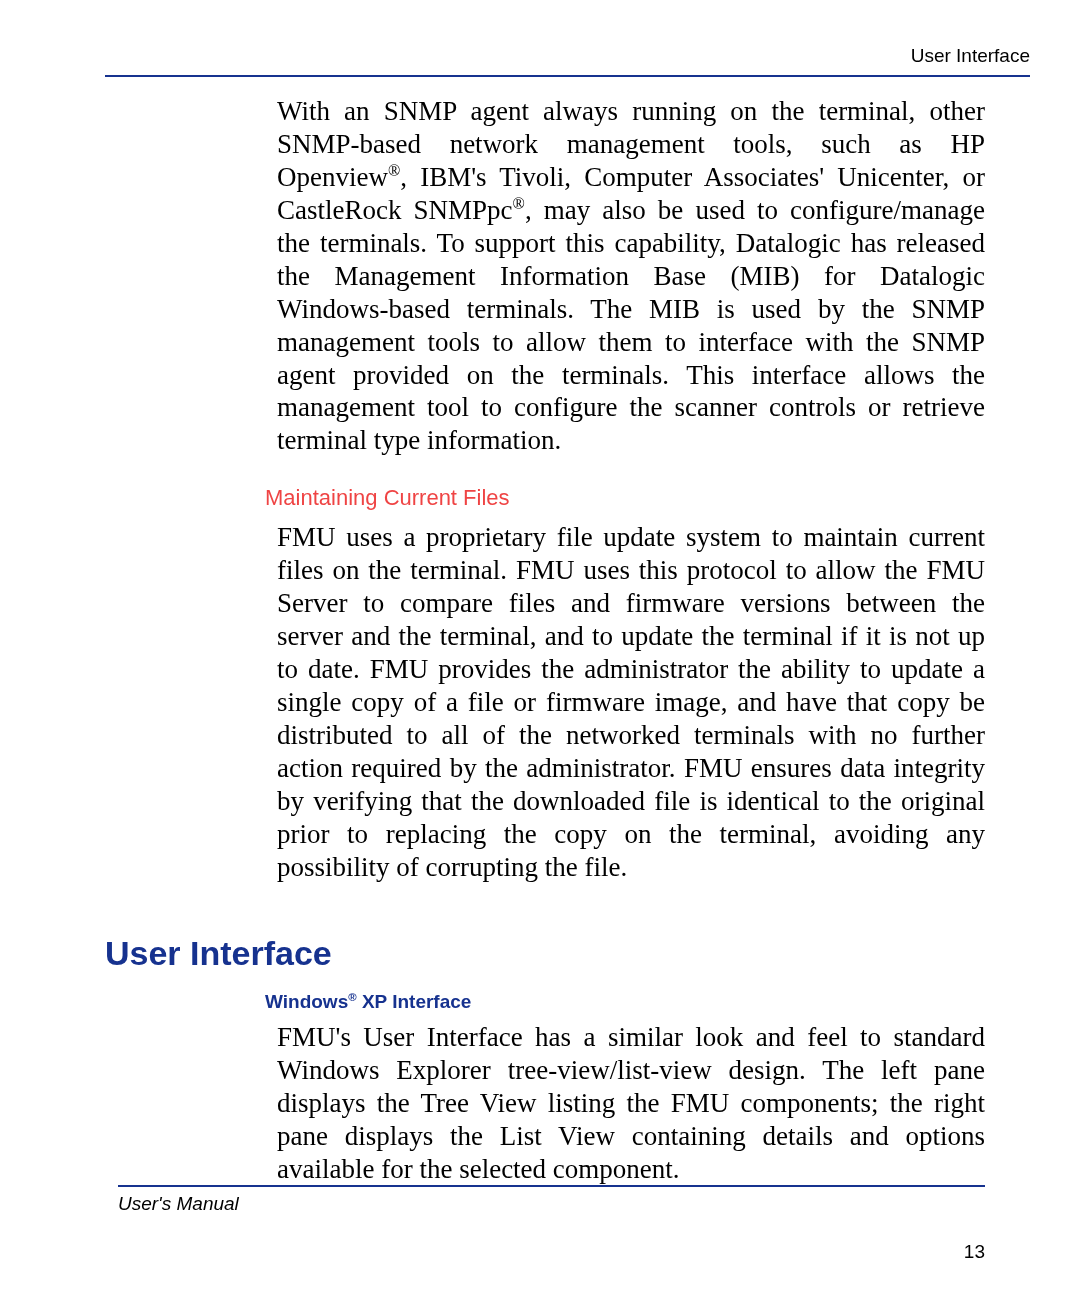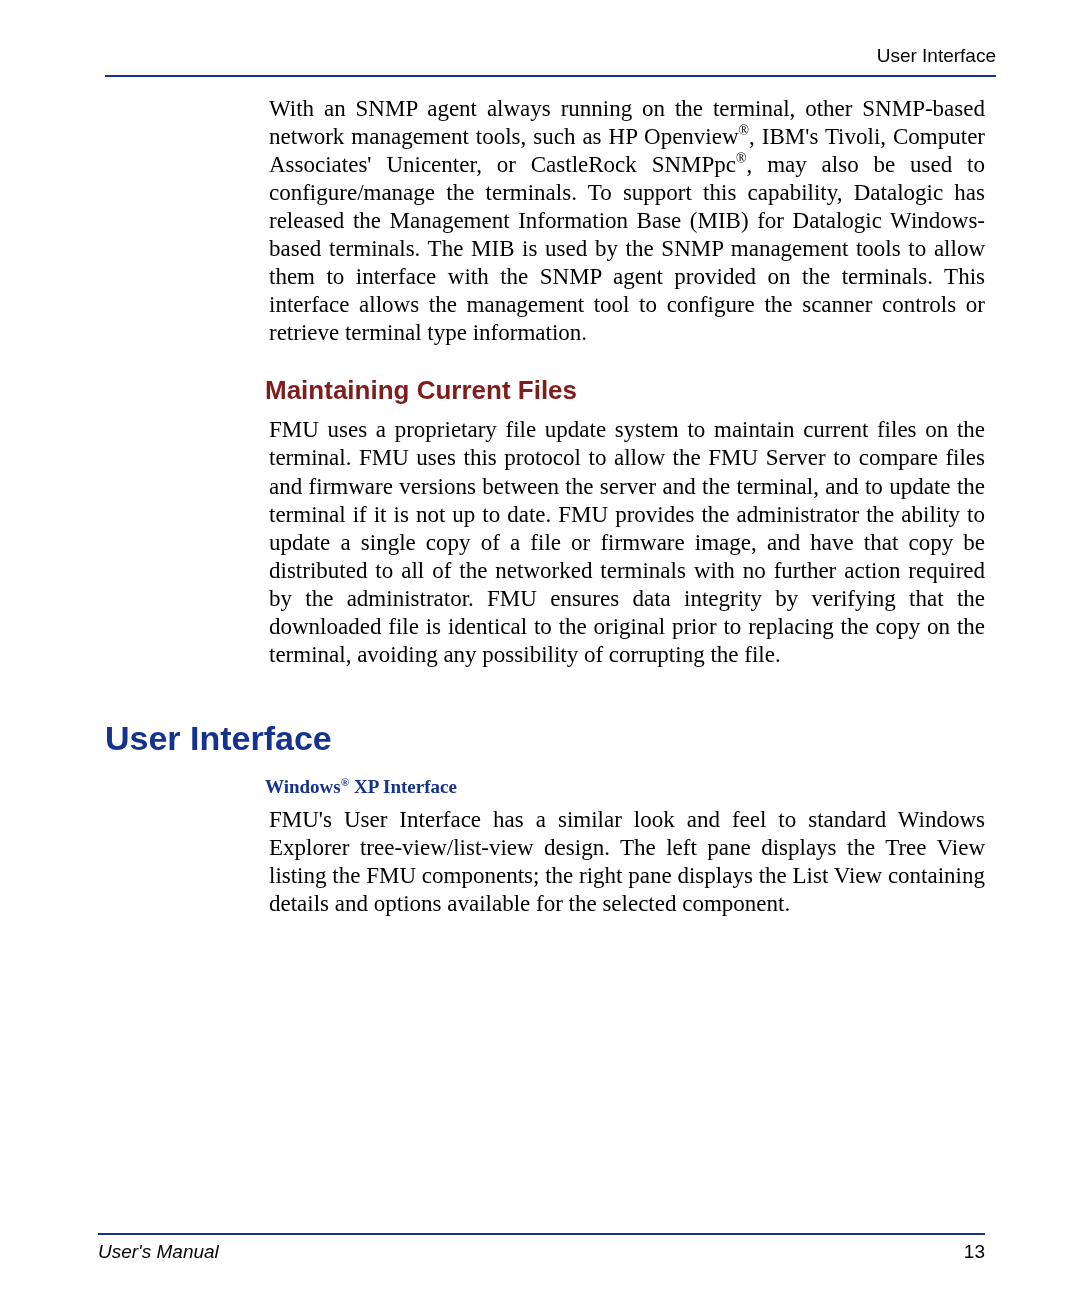--- a/index.html
+++ b/index.html
@@ -9,98 +9,99 @@
     height: 1311px;
     background: #ffffff;
     font-family: "Adobe Garamond Pro", "Garamond", "Times New Roman", serif;
     color: #000000;
     position: relative;
   }
   .page {
     position: relative;
     width: 1080px;
     height: 1311px;
-    padding: 45px 84px 50px 105px;
+    padding: 45px 50px 50px 105px;
   }
   .header-right {
     text-align: right;
     font-family: Verdana, Geneva, sans-serif;
     font-size: 19px;
     color: #000;
     padding-bottom: 8px;
   }
   .header-rule {
     border: none;
     border-top: 2.5px solid #16328f;
     margin: 0 0 18px 0;
   }
   .body-col {
     margin-left: 160px;
     width: 720px;
   }
   .para {
-    font-size: 23px;
+    font-size: 27px;
     line-height: 1.22;
-    margin: 0 0 14px 4px;
+    margin: 0 0 14px 12px;
     text-align: justify;
     text-justify: inter-word;
   }
   .link {
     color: #1a50c8;
     cursor: pointer;
   }
   sup.reg {
     font-size: 0.6em;
     vertical-align: super;
   }
   h2.sub {
     font-family: Verdana, Geneva, sans-serif;
-    font-weight: bold;
-    color: #7f1d1d;
-    font-size: 26px;
+    font-weight: normal;
+    color: #ef4444;
+    font-size: 22px;
     margin: 28px 0 10px 0;
   }
   h1.section {
     font-family: Verdana, Geneva, sans-serif;
     font-weight: bold;
     color: #16328f;
     font-size: 34px;
     margin: 50px 0 18px 0;
   }
   .section-wrap {
     margin-left: 0;
   }
   h3.minor {
-    font-family: Liberation Serif, serif;
+    font-family: Liberation Sans, sans-serif;
     font-weight: bold;
     color: #16328f;
     font-size: 19px;
     margin: 0 0 8px 0;
   }
   .footer {
     position: absolute;
-    left: 98px;
+    left: 118px;
     right: 95px;
     bottom: 48px;
   }
   .footer-rule {
     border: none;
     border-top: 2.5px solid #16328f;
     margin: 0 0 6px 0;
   }
   .footer-row {
     display: flex;
     justify-content: space-between;
     font-family: Verdana, Geneva, sans-serif;
     font-size: 19px;
     font-style: italic;
   }
   .footer-right {
     font-style: normal;
     font-family: Verdana, Geneva, sans-serif;
+    margin-top: 48px;
   }
 </style>
 </head>
 <body>
 
 <div class="page">
 
   <div class="header-right">User Interface</div>
   <hr class="header-rule">
 

